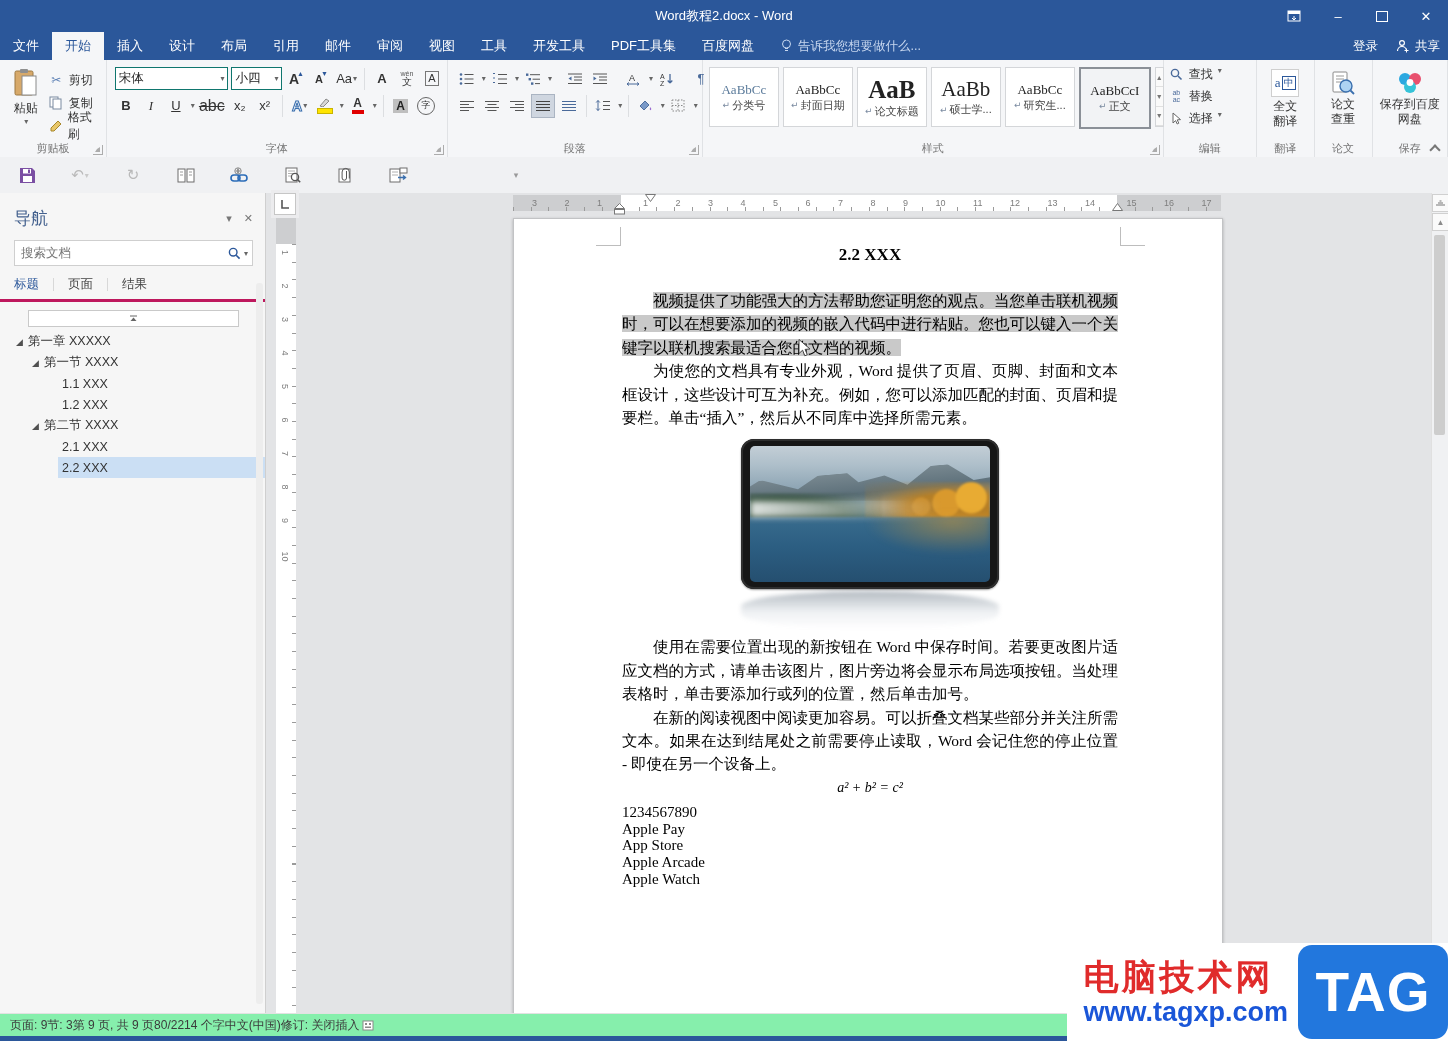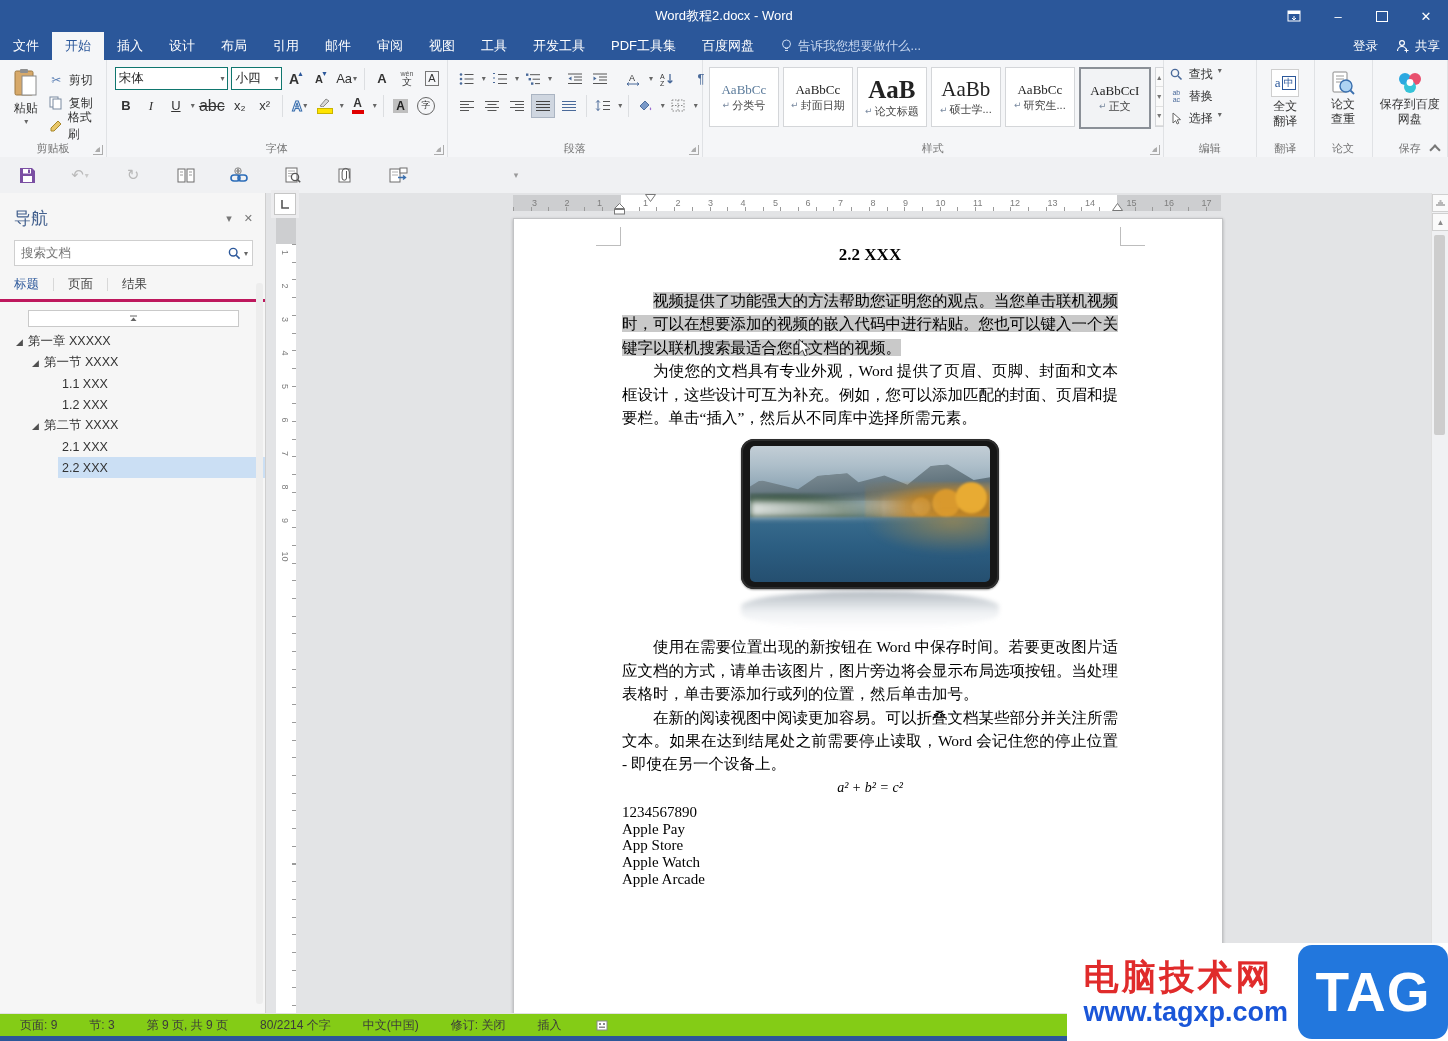--- a/index.html
+++ b/index.html
@@ -175,21 +175,21 @@
   .devreflect{width:258px;height:38px;margin:2px auto 0;border-radius:50%/40%;
     background:linear-gradient(180deg,rgba(40,60,80,.35),rgba(120,140,160,.12) 55%,transparent);filter:blur(2px);}
   .formula{text-align:center;font-style:italic;font-size:14px;margin:4px 0 8px 0;font-family:"Liberation Serif",serif;}
   .plain{font-size:15px;line-height:16.8px;margin:0;}
 
   .vscroll{position:absolute;right:0;top:0;bottom:0;width:16px;background:#f0f1f3;border-left:1px solid #e0e0e0;}
   .vsbtn{width:15px;height:16px;display:flex;align-items:center;justify-content:center;font-size:8px;color:#8a8a8a;border:1px solid #d0d0d0;background:#fafafa;margin:1px 0 0 0;}
   .vsthumb{position:absolute;left:2px;top:42px;width:11px;height:200px;background:#cdcdcd;border-radius:2px;}
 
   
-  .statusbar{position:absolute;left:0;right:0;bottom:5px;height:22px;background:#84cc16;display:flex;align-items:center;font-size:12px;color:#3b3b3b;padding-left:20px;gap:32px;border-top:1px solid #e2e2e2;}
+  .statusbar{position:absolute;left:0;right:0;bottom:5px;height:22px;background:#86efac;display:flex;align-items:center;font-size:12px;color:#3b3b3b;padding-left:10px;gap:0;border-top:1px solid #e2e2e2;}
   .st-right{margin-left:auto;display:flex;align-items:center;gap:10px;margin-right:14px;color:#555;}
   .zoombar{display:flex;align-items:center;gap:6px;}
   .ztrack{width:90px;height:2px;background:#bdbdbd;position:relative;}
   .zthumb{position:absolute;left:50%;top:-4px;width:6px;height:10px;background:#8a8a8a;}
   .bottomstrip{position:absolute;left:0;right:0;bottom:0;height:5px;background:#2b579a;}
 
   
   .watermark{position:absolute;right:0;bottom:0;height:98px;display:flex;z-index:50;}
   .wmtext{background:#fff;padding:4px 6px 4px 16px;display:flex;flex-direction:column;justify-content:center;}
   .wm1{color:#e02b2b;font-size:35px;font-weight:900;letter-spacing:3px;line-height:1.2;}
@@ -785,22 +785,22 @@
                 </div>
               </div>
               <div class="devreflect"></div>
             </div>
             <p class="para">使用在需要位置出现的新按钮在 Word 中保存时间。若要更改图片适应文档的方式，请单击该图片，图片旁边将会显示布局选项按钮。当处理表格时，单击要添加行或列的位置，然后单击加号。</p>
             <p class="para">在新的阅读视图中阅读更加容易。可以折叠文档某些部分并关注所需文本。如果在达到结尾处之前需要停止读取，Word 会记住您的停止位置 - 即使在另一个设备上。</p>
             <div class="formula">a² + b² = c²</div>
             <p class="plain">1234567890</p>
             <p class="plain">Apple Pay</p>
             <p class="plain">App Store</p>
+            <p class="plain">Apple Arcade</p>
             <p class="plain">Apple Watch</p>
-            <p class="plain">Apple Arcade</p>
           </div>
         </div>
       </div>
 
       <div class="vscroll">
         <div class="vsbtn">
           <svg width="9" height="6" viewBox="0 0 9 6">
               <path d="M0 5 h9 M2 3 h5 M3.5 1 h2" stroke="#777"></path>
             </svg>
         </div>

